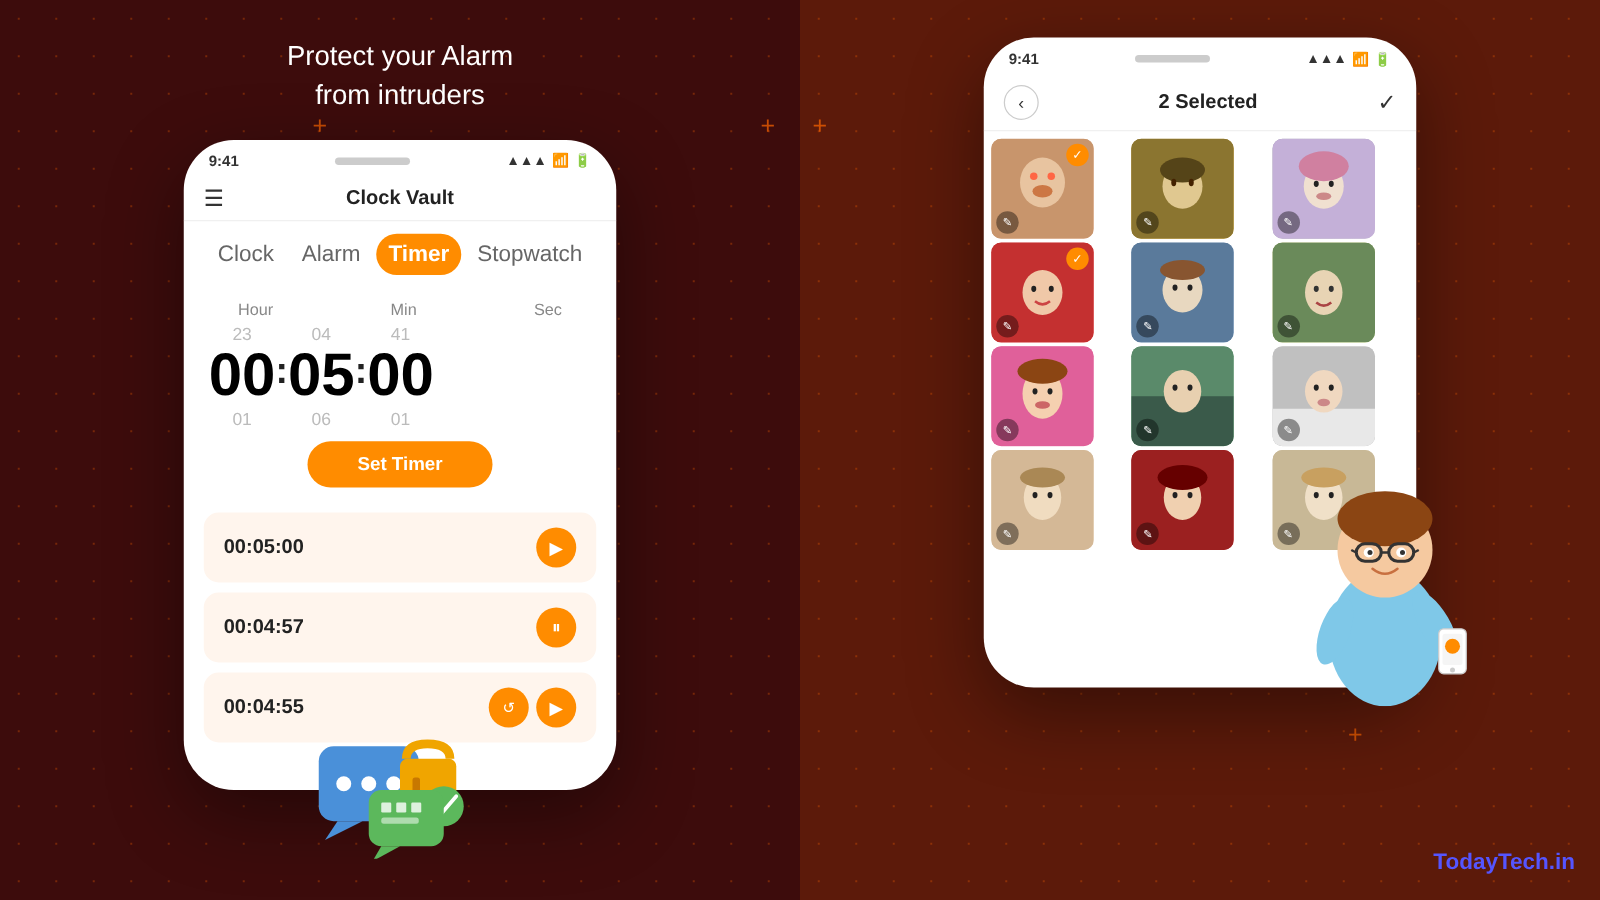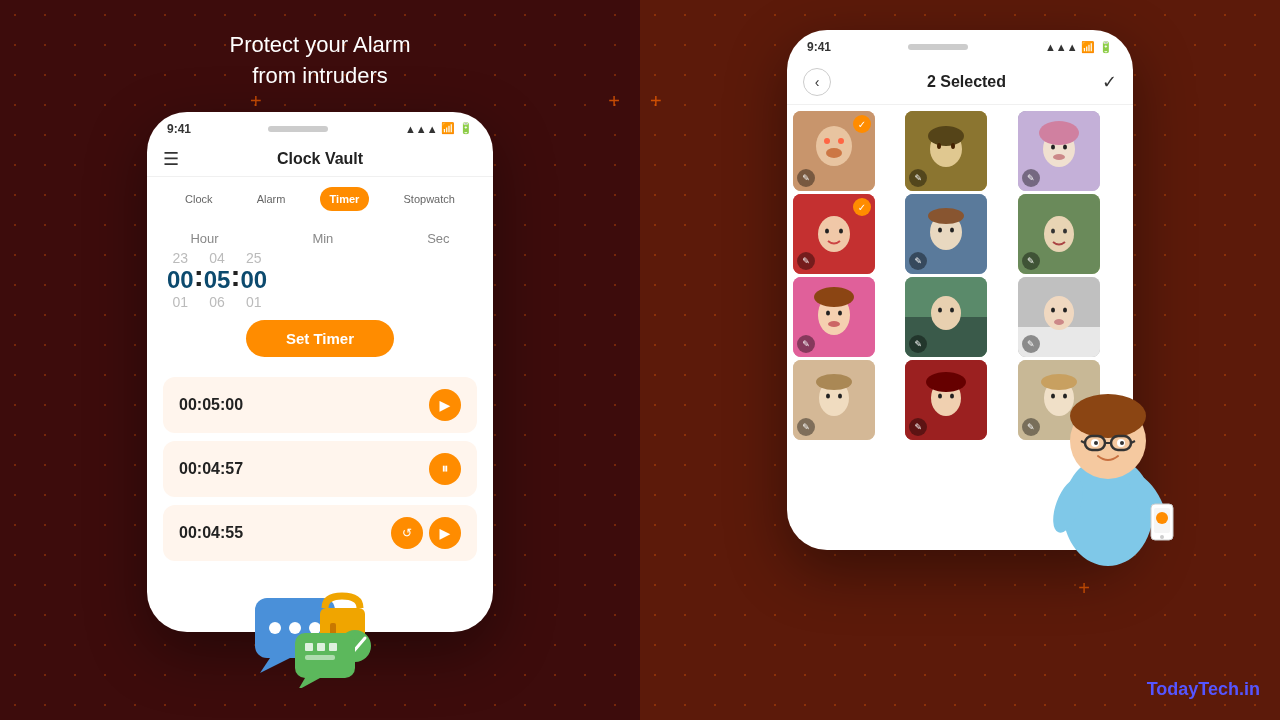--- a/index.html
+++ b/index.html
@@ -129,21 +129,21 @@
     }
 
     .tabs-row {
       display: flex;
       justify-content: space-around;
       align-items: center;
       padding: 10px 16px;
     }
 
     .tab {
-      font-size: 11px;
+      font-size: 18px;
       color: #666;
       padding: 6px 10px;
       border-radius: 20px;
       cursor: pointer;
     }
 
     .tab.active {
       background: #ff8c00;
       color: white;
       font-weight: 600;
@@ -176,23 +176,23 @@
       align-items: center;
       gap: 2px;
     }
 
     .timer-above {
       color: #bbb;
       font-size: 14px;
     }
 
     .timer-main {
-      font-size: 24px;
+      font-size: 48px;
       font-weight: 700;
-      color: #0c4a6e;
+      color: #000000;
       line-height: 1;
     }
 
     .timer-below {
       color: #bbb;
       font-size: 14px;
     }
 
     .timer-colon {
       font-size: 30px;
@@ -436,21 +436,21 @@
               <div class="timer-below">01</div>
             </div>
             <div class="timer-colon">:</div>
             <div class="timer-column">
               <div class="timer-above">04</div>
               <div class="timer-main">05</div>
               <div class="timer-below">06</div>
             </div>
             <div class="timer-colon">:</div>
             <div class="timer-column">
-              <div class="timer-above">25</div>
+              <div class="timer-above">41</div>
               <div class="timer-main">00</div>
               <div class="timer-below">01</div>
             </div>
           </div>
 
           <button class="set-timer-btn">Set Timer</button>
         </div>
 
         <div class="timer-list">
 

